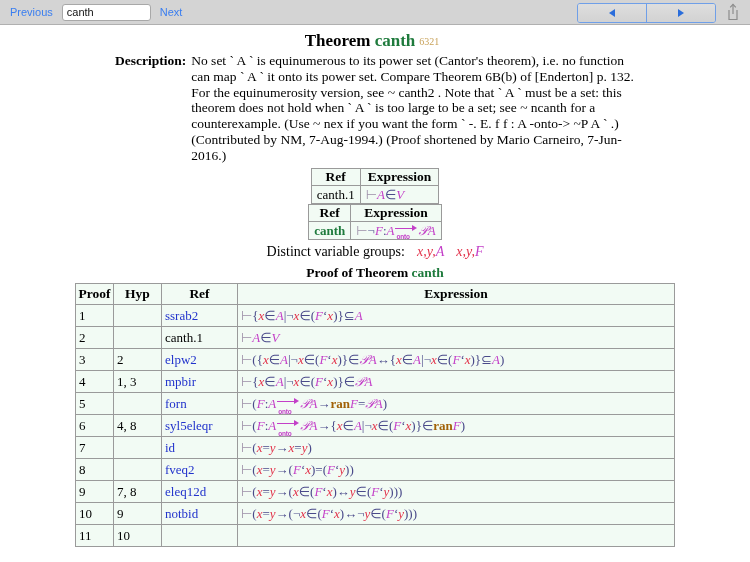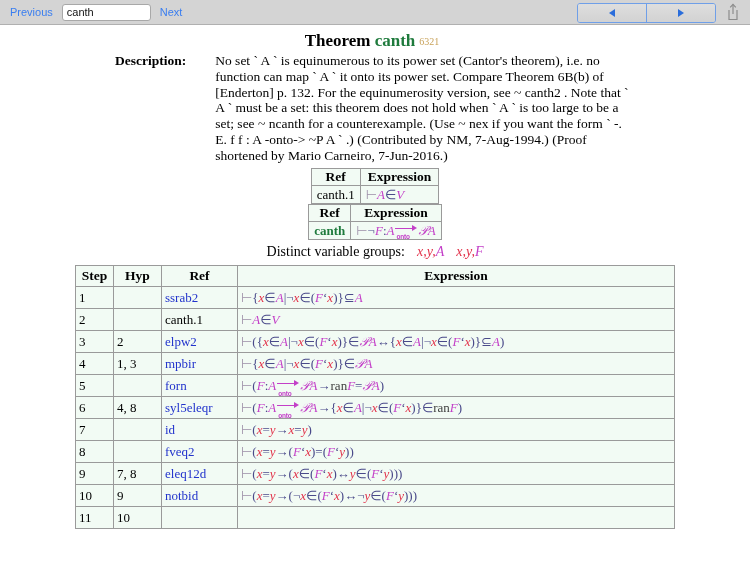--- a/index.html
+++ b/index.html
@@ -100,21 +100,20 @@
   
   #desc-wrap {
     display: flex;
     justify-content: center;
     margin: 1px 0 4px 0;
   }
   #desc-inner {
     display: flex;
     width: 520px;
     align-items: flex-start;
-    gap: 24px;
   }
   #desc-label {
     font-weight: bold;
     white-space: nowrap;
     padding-right: 5px;
     font-size: 13.5px;
     line-height: 15.8px;
   }
   #desc-text {
     font-size: 13.5px;
@@ -162,21 +161,21 @@
     margin: 4px 0 5px 0;
   }
   #dv-line .dvg { margin-left: 12px; }
 
   
   .m { font-family: "Liberation Serif", serif; font-size: 13px; white-space: nowrap; }
   .turn   { color: #9d8fa8; }            
   .setvar { color: #e2324a; font-style: italic; }  
   .class  { color: #c33fc8; font-style: italic; }  
   .op     { color: #4a4a8a; }            
-  .const  { color: #404040; }
+  .const  { color: #a16207; font-weight: bold; }
 
   
   .ontoarrow {
     display: inline-block;
     position: relative;
     width: 22px;
     height: 12px;
     vertical-align: -2px;
     margin: 0 1px;
   }
@@ -314,31 +313,35 @@
           <td class="m"><span class="turn">⊢</span><span style="letter-spacing:0"></span><span class="op">¬</span><span style="letter-spacing:0"></span><span class="class">F</span><span class="op">:</span><span class="class">A</span><span style="letter-spacing:0"></span><span class="ontoarrow"><span class="bar"></span><span class="head"></span><span class="lbl">onto</span></span><span style="letter-spacing:0"></span><span class="class">𝒫</span><span style="letter-spacing:0"></span><span class="class">A</span></td>
         </tr>
       </tbody>
     </table>
   </div>
 
   <div id="dv-line">
     <span>Distinct variable groups:</span><span id="dv-groups"><span class="dvg"><span class="setvar">x</span><span class="setvar">,</span><span class="setvar">y</span><span class="setvar">,</span><span class="class">A</span></span><span class="dvg"><span class="setvar">x</span><span class="setvar">,</span><span class="setvar">y</span><span class="setvar">,</span><span class="class">F</span></span></span>
   </div>
 
+  <div id="proof-caption">
+    <span>Proof of Theorem</span>
+    <span class="title-green">canth</span>
+  </div>
   <div id="proof-wrap">
     <table id="proof">
       <colgroup>
         <col class="c-step">
           <col class="c-hyp">
           <col class="c-ref">
           <col>
       </colgroup>
       <thead>
         <tr>
-          <th>Step</th>
+          <th>Proof</th>
           <th>Hyp</th>
           <th>Ref</th>
           <th>Expression</th>
         </tr>
       </thead>
       <tbody id="proof-body">
           <tr>
             <td class="td-step">1</td>
             <td class="td-hyp"></td>
             <td class="td-ref"><span class="reflink">ssrab2</span></td>

